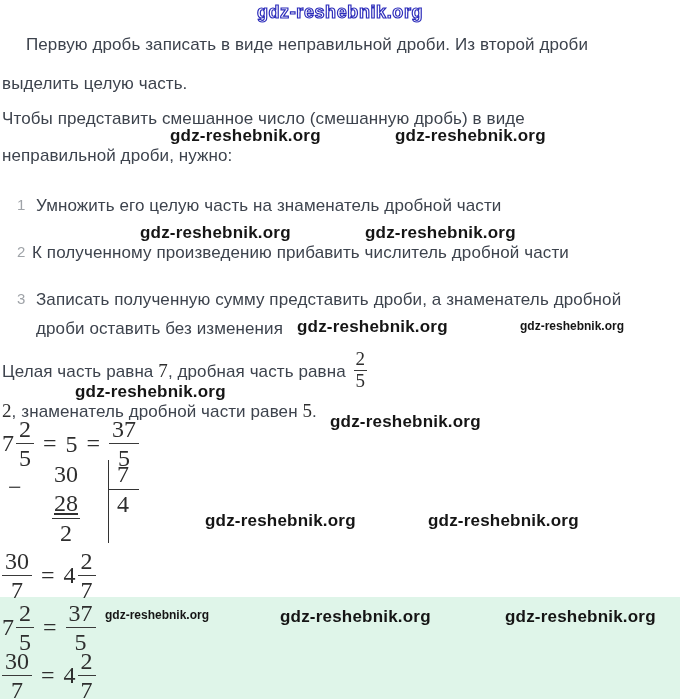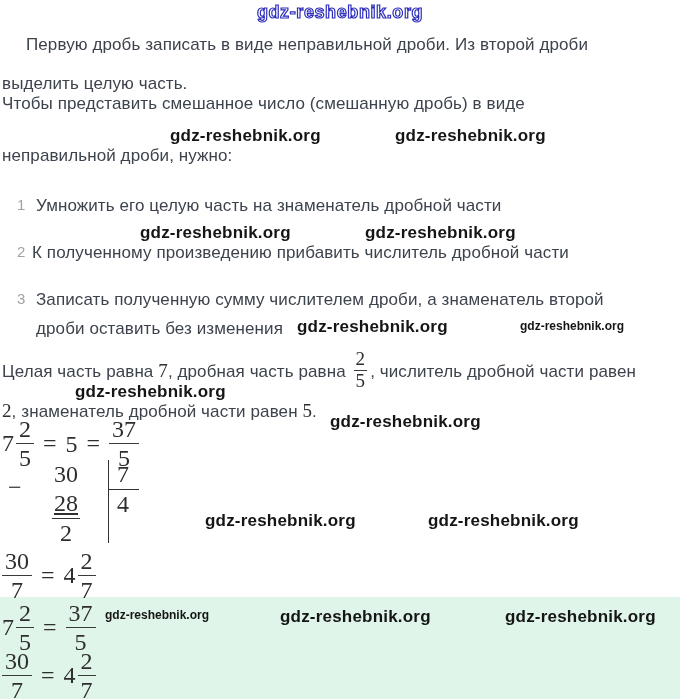--- a/index.html
+++ b/index.html
@@ -44,45 +44,45 @@
 </style>
 </head>
 <body>
 
 <div class="abs green-band"></div>
 
 <div class="abs wm-top" style="top:2px;left:0;">gdz-reshebnik.org</div>
 
 <div class="abs txt" style="left:2px;top:33px;margin-left:24px;">Первую дробь записать в виде неправильной дроби. Из второй дроби</div>
 <div class="abs txt" style="left:2px;top:72px;">выделить целую часть.</div>
-<div class="abs txt" style="left:2px;top:92px;">Чтобы представить смешанное число (смешанную дробь) в виде</div>
+<div class="abs txt" style="left:2px;top:107px;">Чтобы представить смешанное число (смешанную дробь) в виде</div>
 <div class="abs wm" style="left:170px;top:126px;">gdz-reshebnik.org</div>
 <div class="abs wm" style="left:395px;top:126px;">gdz-reshebnik.org</div>
 <div class="abs txt" style="left:2px;top:144px;">неправильной дроби, нужно:</div>
 
 <div class="abs step-num" style="left:17px;top:196px;">1</div>
 <div class="abs txt" style="left:36px;top:194px;">Умножить его целую часть на знаменатель дробной части</div>
 
 <div class="abs wm" style="left:140px;top:223px;">gdz-reshebnik.org</div>
 <div class="abs wm" style="left:365px;top:223px;">gdz-reshebnik.org</div>
 
 <div class="abs step-num" style="left:17px;top:243px;">2</div>
 <div class="abs txt" style="left:32px;top:241px;">К полученному произведению прибавить числитель дробной части</div>
 
 <div class="abs step-num" style="left:17px;top:290px;">3</div>
-<div class="abs txt" style="left:36px;top:288px;">Записать полученную сумму числителем дроби, а знаменатель второй</div>
+<div class="abs txt" style="left:36px;top:288px;">Записать полученную сумму представить дроби, а знаменатель дробной</div>
 <div class="abs txt" style="left:36px;top:317px;">дроби оставить без изменения</div>
 <div class="abs wm" style="left:297px;top:317px;">gdz-reshebnik.org</div>
 <div class="abs wm-small" style="left:520px;top:319px;">gdz-reshebnik.org</div>
 
 <div class="abs txt" style="left:2px;top:352px;">
   <span>Целая часть равна </span><span class="n">7</span><span>, дробная часть равна </span><span class="inline-frac">
       <span class="top">2</span>
       <span class="bot">5</span>
-    </span><span>, числитель дробной части равен</span>
+    </span>
 </div>
 <div class="abs wm" style="left:75px;top:382px;">gdz-reshebnik.org</div>
 <div class="abs txt" style="left:2px;top:399px;">
   <span class="n">2</span><span>, знаменатель дробной части равен </span><span class="n">5</span><span>.</span>
 </div>
 
 <div class="abs wm" style="left:330px;top:412px;">gdz-reshebnik.org</div>
 
 <div class="abs math mrow" style="left:2px;top:416px;">
   <span class="mixed">

